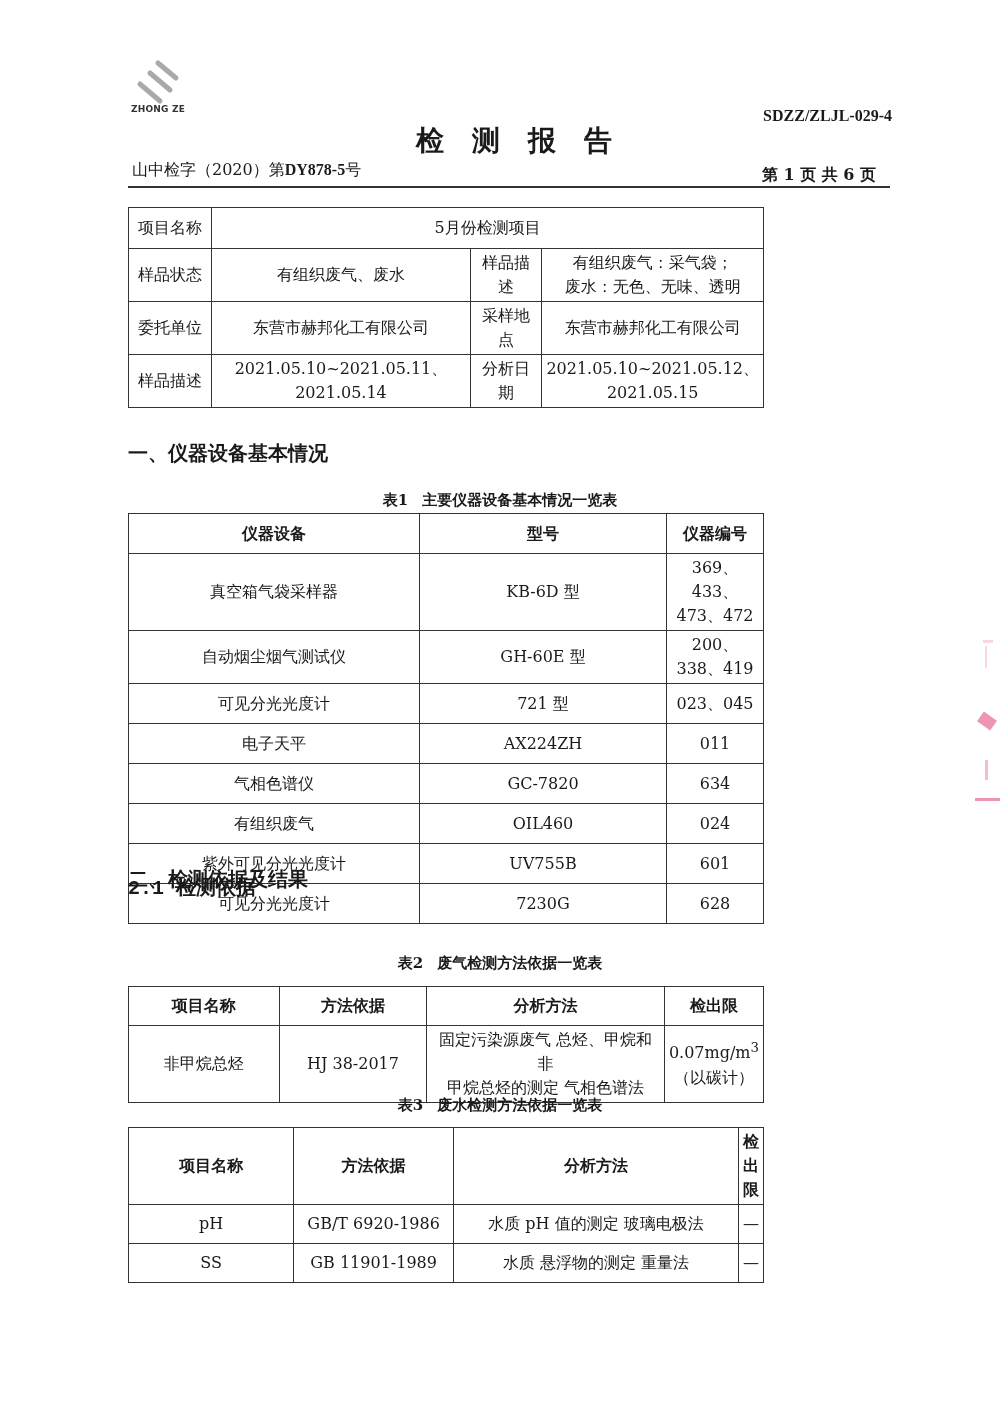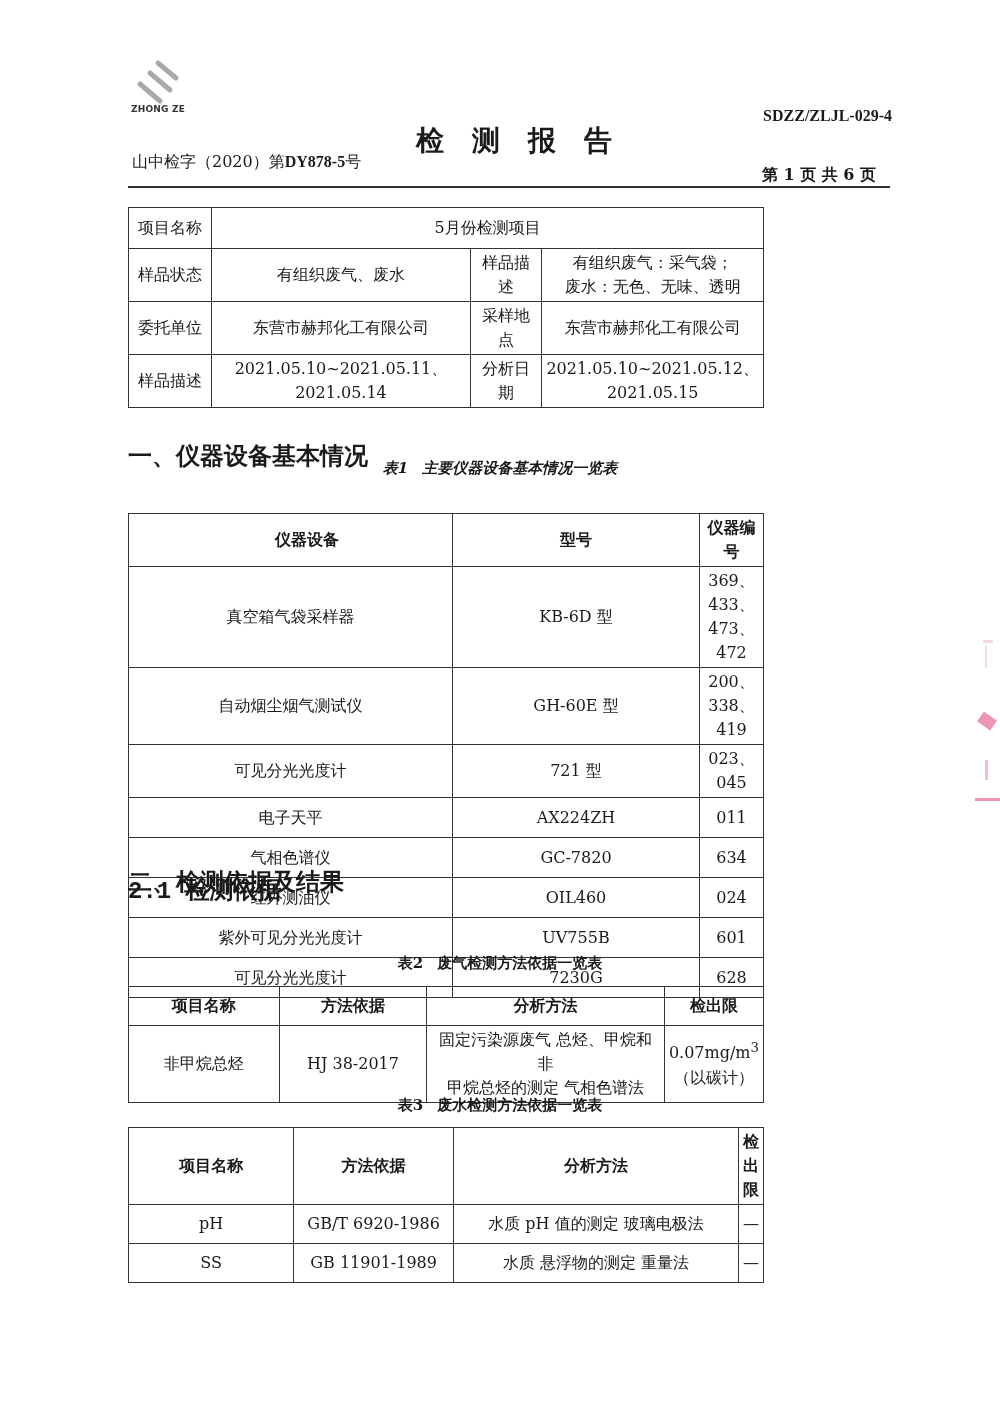--- a/index.html
+++ b/index.html
@@ -5,34 +5,34 @@
   html, body { margin: 0; padding: 0; background: #ffffff; }
   body {
     width: 1000px; height: 1413px; position: relative; overflow: hidden;
     font-family: "DejaVu Serif", "Liberation Serif", serif;
     color: #1a1a1a;
   }
   .logo { position: absolute; left: 128px; top: 58px; width: 60px; height: 60px; }
   .logo-text { position: absolute; left: 131px; top: 104px; font-family: "DejaVu Sans", sans-serif; font-weight: bold; font-size: 9px; color: #333; letter-spacing: 0.2px; }
   .doc-code { position: absolute; right: 108px; top: 107px; font-family: "Liberation Serif", serif; font-weight: bold; font-size: 16px; }
   .title { position: absolute; left: 0; width: 1000px; top: 122px; text-align: center; font-size: 28px; font-weight: bold; letter-spacing: 28px; padding-left: 28px; }
-  .report-no { position: absolute; left: 132px; top: 152px; font-size: 16px; }
+  .report-no { position: absolute; left: 132px; top: 160px; font-size: 16px; }
   .report-no b { font-family: "Liberation Serif", serif; }
   .page-no { position: absolute; right: 124px; top: 165px; font-size: 16px; font-weight: bold; }
   .rule { position: absolute; left: 128px; width: 762px; top: 186px; border-top: 2px solid #333; }
 
   table { border-collapse: collapse; position: absolute; left: 128px; width: 636px; font-size: 16px; }
   td, th { border: 1.5px solid #333; text-align: center; vertical-align: middle; padding: 2px 4px; font-weight: normal; line-height: 1.5; }
   th { font-weight: bold; }
   .info td { height: 36px; }
   .info td.lbl { width: 106px; }
   .info td.lbl2 { width: 88px; }
   .info td.v1 { width: 270px; }
 
-  .section-h { position: absolute; left: 128px; font-size: 24px; font-weight: bold; }
+  .section-h { position: absolute; left: 128px; font-size: 20px; font-weight: bold; }
   .caption { position: absolute; left: 0; width: 1000px; text-align: center; font-size: 15px; font-weight: bold; }
   .caption .num { margin-right: 14px; }
 
   .t1 td, .t1 th { height: 35px; }
   .t2 td, .t2 th, .t3 td, .t3 th { height: 34px; }
 
   .stamp { position: absolute; left: 975px; top: 630px; width: 25px; height: 180px; }
   .stamp span { position: absolute; background: #e97aa1; opacity: 0.8; }
 </style>
 </head>
@@ -83,27 +83,27 @@
     <td class="lbl2">分析日期</td>
     <td>
       <div>2021.05.10~2021.05.12、</div>
       <div>2021.05.15</div>
     </td>
   </tr>
 </tbody>
   </table>
 
 <div class="section-h" style="top:440px;">一、仪器设备基本情况</div>
-<div class="caption" style="top:459px;font-style:italic;">
+<div class="caption" style="top:491px;">
   <span class="num">表1</span><span>主要仪器设备基本情况一览表</span>
 </div>
 <table class="t1" style="top:513px;">
   <tbody>
       <tr>
-    <th style="width:282px;padding-left:37px;">仪器设备</th>
+    <th style="width:282px;">仪器设备</th>
     <th style="width:238px;">型号</th>
     <th>仪器编号</th>
   </tr>
   <tr>
         <td>真空箱气袋采样器</td>
         <td>KB-6D 型</td>
         <td>369、433、473、472</td>
       </tr>
   <tr>
         <td>自动烟尘烟气测试仪</td>
@@ -119,21 +119,21 @@
         <td>电子天平</td>
         <td>AX224ZH</td>
         <td>011</td>
       </tr>
   <tr>
         <td>气相色谱仪</td>
         <td>GC-7820</td>
         <td>634</td>
       </tr>
   <tr>
-        <td>红外测油仪</td>
+        <td>有组织废气</td>
         <td>OIL460</td>
         <td>024</td>
       </tr>
   <tr>
         <td>紫外可见分光光度计</td>
         <td>UV755B</td>
         <td>601</td>
       </tr>
   <tr>
         <td>可见分光光度计</td>

